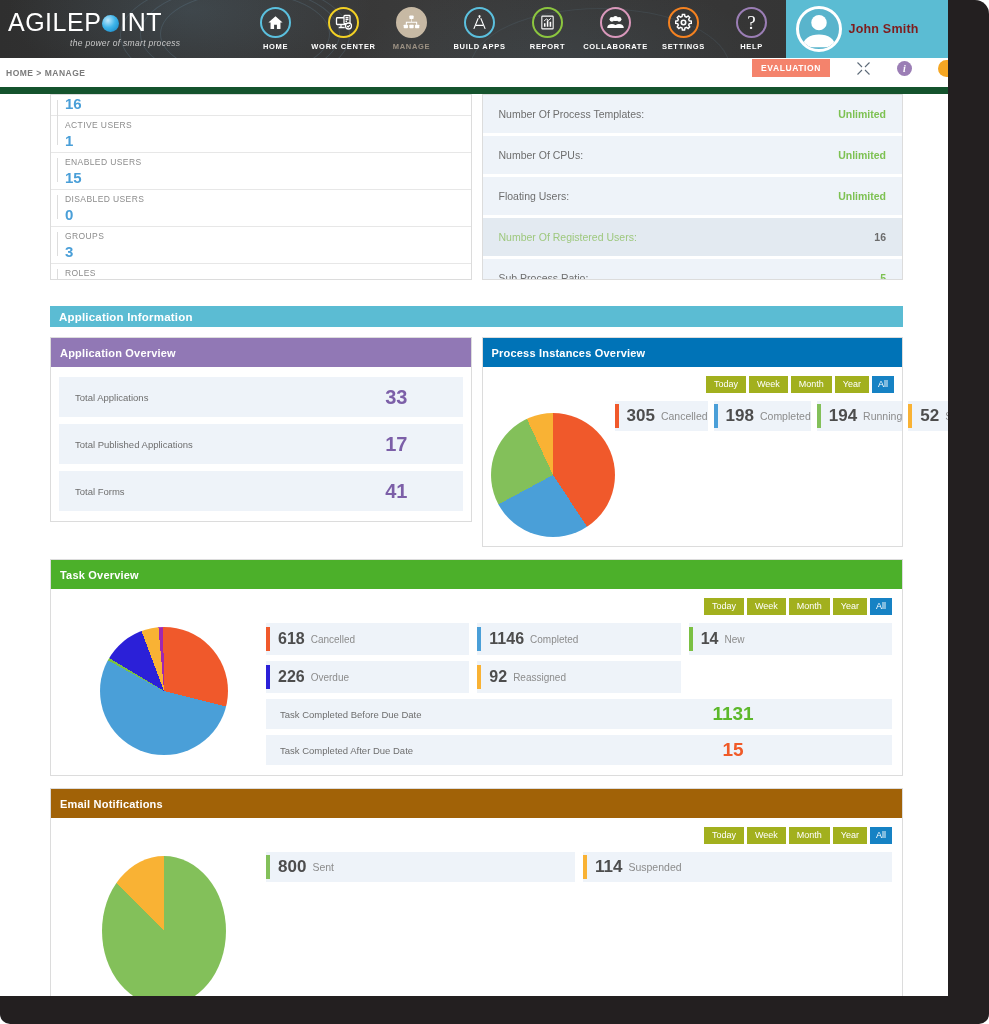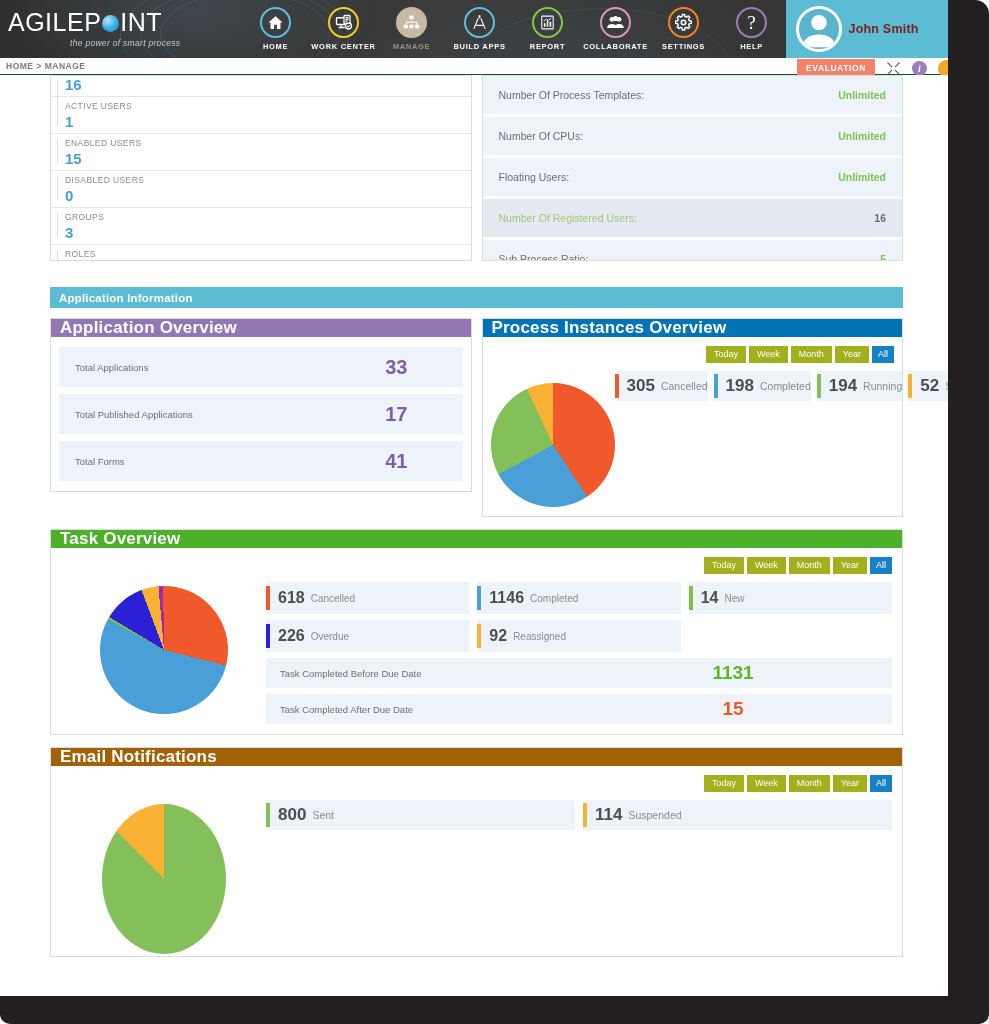--- a/index.html
+++ b/index.html
@@ -105,27 +105,27 @@
   #avatar {
     width: 46px; height: 46px; border-radius: 50%;
     background: #59b4cc; border: 3px solid #ffffff;
     display: flex; align-items: flex-end; justify-content: center; overflow: hidden;
     flex: 0 0 auto;
   }
   #user-name { color: #7f1d1d; font-size: 12.5px; font-weight: bold; letter-spacing: .2px; }
 
   
   #crumbbar {
-    height: 17px; background: #ffffff; display: flex; align-items: center;
-    padding-left: 6px; border-bottom: 1px solid #14532d; position: relative;
+    height: 36px; background: #ffffff; display: flex; align-items: center;
+    padding-left: 6px; border-bottom: 7px solid #14532d; position: relative;
   }
   #crumb { font-size: 8.5px; font-weight: bold; color: #7b7b7b; letter-spacing: .5px; }
   #crumb-tools {
     position: absolute; right: 0; top: 0; height: 20px;
-    display: flex; align-items: center; gap: 11px; padding-right: 2px;
+    display: flex; align-items: center; gap: 26px; padding-right: 2px;
   }
   #eval-badge {
     background: #f4836c; color: #ffffff; font-size: 8.5px; font-weight: bold;
     letter-spacing: .6px; padding: 4px 9px 4px 9px;
   }
   .tool-icon { cursor: pointer; display: flex; align-items: center; }
   #info-icon-circle {
     width: 15px; height: 15px; border-radius: 50%; background: #9b7eb5;
     color: #ffffff; font-size: 10px; font-style: italic; font-weight: bold;
     display: flex; align-items: center; justify-content: center; font-family: "Liberation Serif", serif;
@@ -177,22 +177,22 @@
   
   .section-banner {
     margin: 26px 45px 10px 50px; height: 21px;
     background: #5bbcd3; color: #ffffff; font-size: 11.5px; font-weight: bold;
     display: flex; align-items: center; padding-left: 9px; letter-spacing: .2px;
   }
 
   
   .panel { border: 1px solid #dcdcdc; background: #ffffff; }
   .panel-head {
-    height: 18px; display: flex; align-items: center; padding-left: 9px;
-    color: #ffffff; font-size: 17px; font-weight: bold; letter-spacing: .2px;
+    height: 29px; display: flex; align-items: center; padding-left: 9px;
+    color: #ffffff; font-size: 11px; font-weight: bold; letter-spacing: .2px;
   }
   .panel-head.purple { background: #9178b5; }
   .panel-head.blue   { background: #0073b7; }
   .panel-head.green  { background: #4cb02a; }
   .panel-head.orange { background: #a16207; }
   .panel-body { padding: 9px 8px 9px 8px; }
 
   
   .app-row {
     display: flex; align-items: center; justify-content: space-between;

